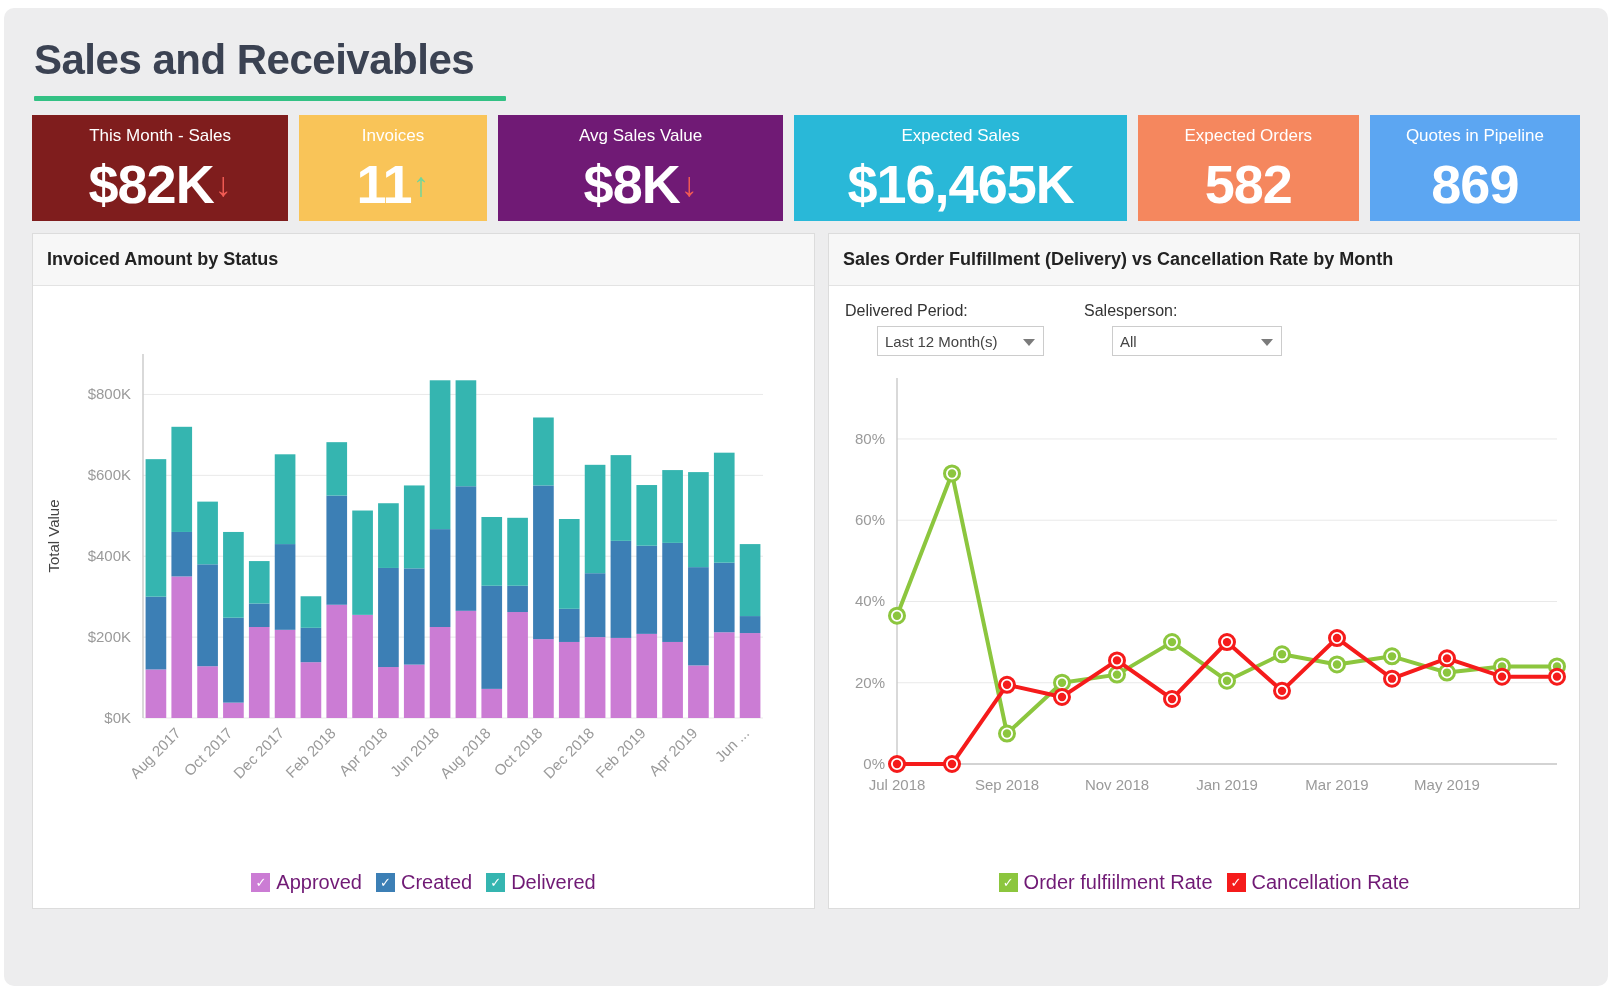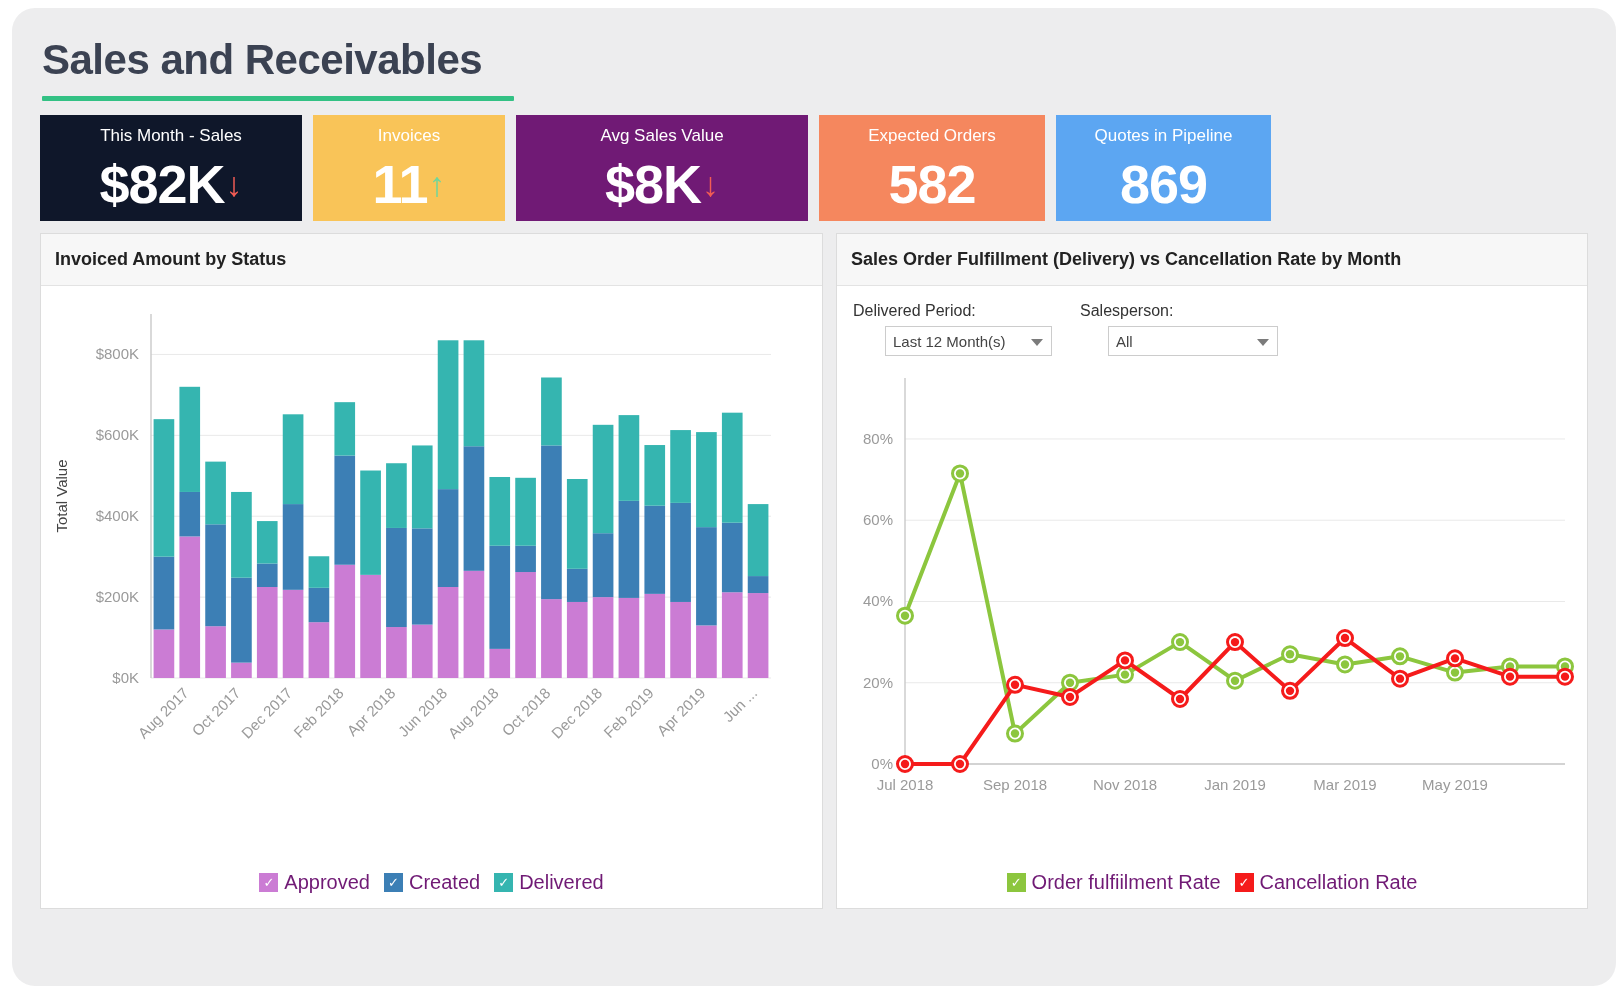--- a/index.html
+++ b/index.html
@@ -3,24 +3,24 @@
 <meta charset="utf-8">
 <style>
   * { box-sizing: border-box; margin: 0; padding: 0; }
   html, body {
     width: 1620px; height: 994px;
     background: #ffffff;
     font-family: "Liberation Sans", sans-serif;
     overflow: hidden;
   }
   #page {
-    position: absolute; left: 12px; top: 8px;
+    position: absolute; left: 4px; top: 8px;
     width: 1604px; height: 978px;
     background: #ededee;
-    border-radius: 23px;
+    border-radius: 10px;
     overflow: hidden;
   }
 
   
   #header { padding: 30px 0 0 30px; }
   #page-title {
     font-size: 42px; font-weight: bold; color: #3b4252;
     letter-spacing: -0.5px; line-height: 1.05;
   }
   #title-rule {
@@ -51,54 +51,54 @@
     flex: 1; width: 100%;
   }
   .kpi-value {
     font-size: 54px; font-weight: bold; line-height: 1;
     letter-spacing: -1px;
   }
   .kpi-arrow { font-size: 34px; line-height: 1; margin-left: 1px; }
   .arrow-down { color: #f25c54; }
   .arrow-up   { color: #6fd69c; }
 
-  .k0 { background: #0f172a; width: 262px; }
+  .k0 { background: #7f1d1d; width: 262px; }
   .k1 { background: #f9c458; width: 192px; }
   .k2 { background: #701a75; width: 292px; }
   .k3 { background: #29b8d8; width: 340px; }
   .k4 { background: #f5875e; width: 226px; }
   .k5 { background: #5ca6f2; width: 215px; justify-content: space-between; }
 
   
   #panels {
     display: flex; gap: 13px;
     padding: 12px 28px 0 28px;
   }
   .panel {
     background: #ffffff;
     border: 1px solid #dcdcdc;
     display: flex; flex-direction: column;
   }
-  #panel-left  { width: 828px; height: 676px; }
+  #panel-left  { width: 828px; height: 676px; gap: 40px; }
   #panel-right { width: 752px; height: 676px; }
   .panel-header {
     height: 52px; flex: 0 0 52px;
     background: #f7f7f7;
     border-bottom: 1px solid #e3e3e3;
     display: flex; align-items: center;
     padding-left: 14px;
   }
   .panel-title {
     font-size: 18px; font-weight: bold; color: #222222;
   }
   .panel-body { flex: 1; position: relative; }
 
   
   #controls {
-    display: flex; gap: 28px;
+    display: flex; gap: 40px;
     padding: 16px 0 0 16px;
   }
   .ctrl-label {
     font-size: 16px; color: #333333; margin-bottom: 6px;
   }
   .select-box {
     position: relative;
     border: 1px solid #cccccc;
     background: #ffffff;
     height: 30px;
@@ -171,20 +171,26 @@
     </div>
 
     <div class="kpi-card k2">
       <div class="kpi-label">Avg Sales Value</div>
       <div class="kpi-value-wrap">
         <span class="kpi-value">$8K</span>
         <span class="kpi-arrow arrow-down">↓</span>
       </div>
     </div>
 
+    <div class="kpi-card k3">
+      <div class="kpi-label">Expected Sales</div>
+      <div class="kpi-value-wrap">
+        <span class="kpi-value">$16,465K</span>
+      </div>
+    </div>
 
     <div class="kpi-card k4">
       <div class="kpi-label">Expected Orders</div>
       <div class="kpi-value-wrap">
         <span class="kpi-value">582</span>
       </div>
     </div>
 
     <div class="kpi-card k5">
       <div class="kpi-label">Quotes in Pipeline</div>

